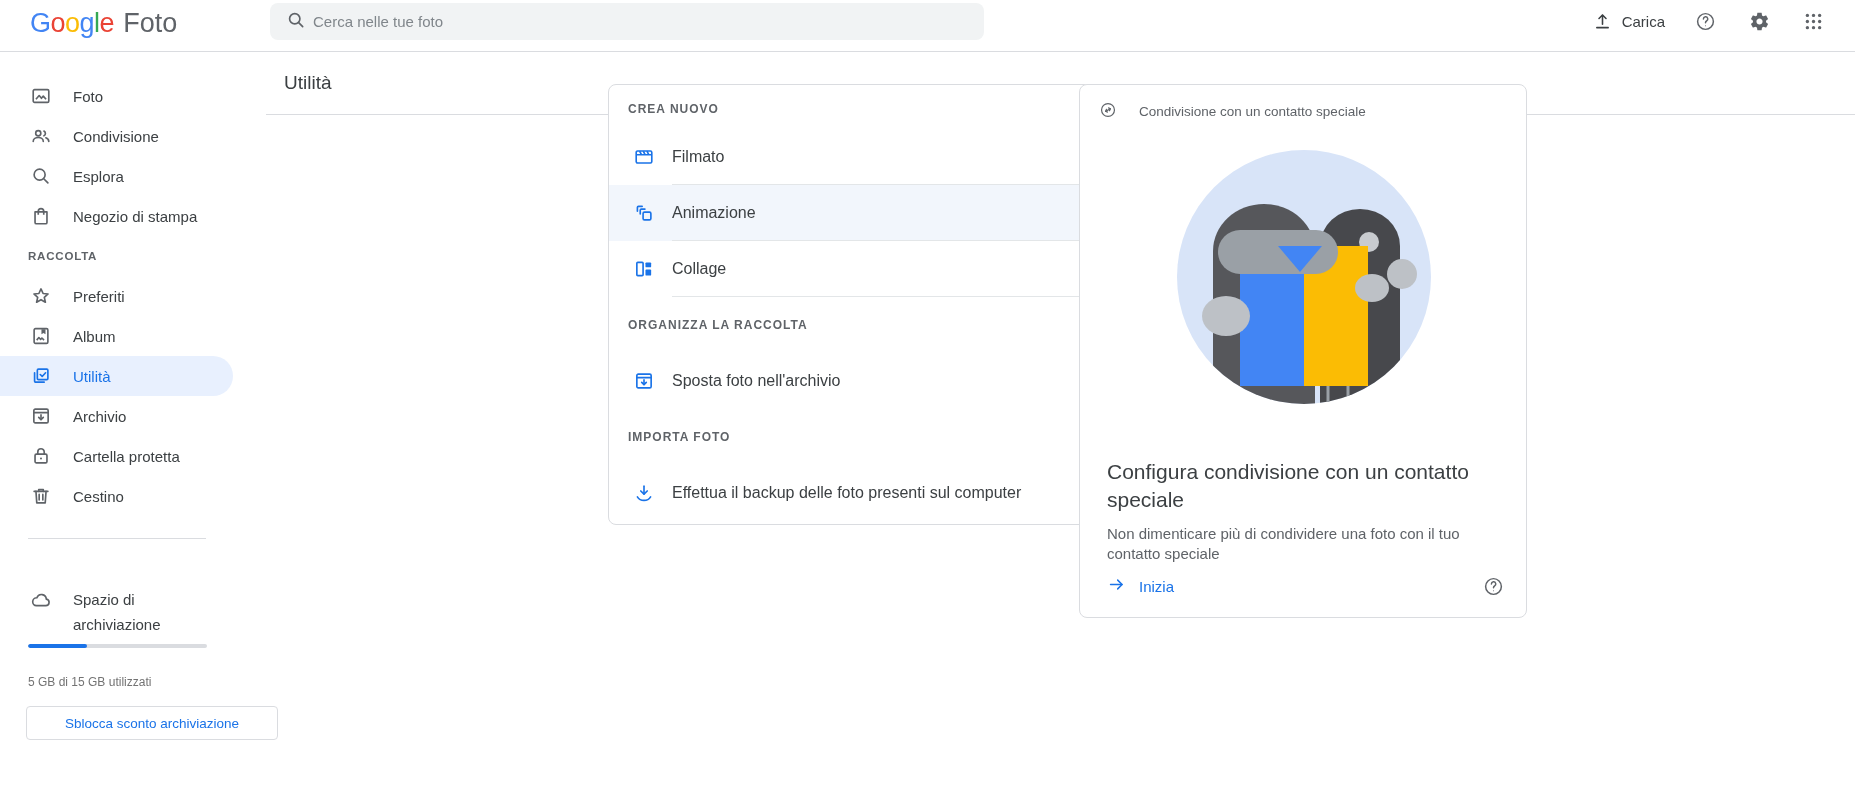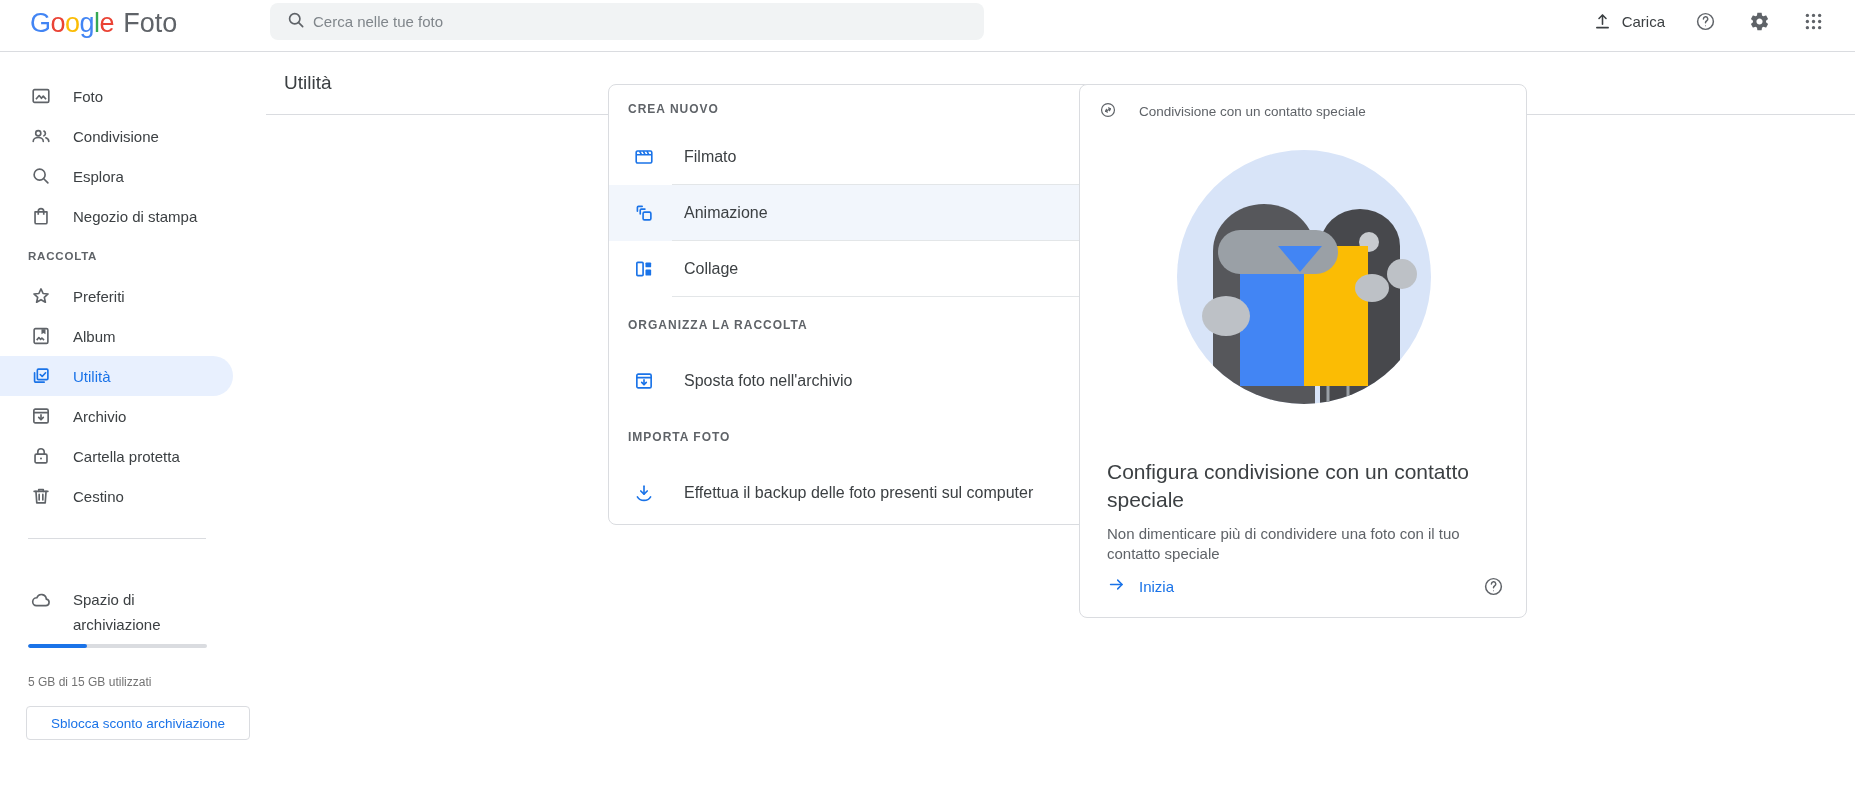--- a/index.html
+++ b/index.html
@@ -34,35 +34,35 @@
   .section-label { height:40px; display:flex; align-items:center; padding-left:28px; font-size:11.5px;
                    font-weight:700; letter-spacing:.8px; color:#5f6368; }
   .side-divider { margin:22px 60px 0 28px; border:none; border-top:1px solid #dadce0; }
   .storage { padding:20px 0 0 30px; }
   .storage-head { display:flex; gap:21px; font-size:15px; line-height:25px; color:#3c4043; font-weight:400;margin-top:28px; }
   .storage-head .nav-icon { width:22px; height:22px; color:#5f6368; margin-top:2px; }
   .storage-label { width:135px; }
   .progress-track { margin:7px 0 0 -2px; width:179px; height:4px; background:#dadce0; border-radius:2px; overflow:hidden; }
   .progress-fill { height:100%; background:#1a73e8; border-radius:2px; }
   .usage-text { margin:27px 0 0 -2px; font-size:12px; color:#737373; }
-  .unlock-btn { margin:17px 0 0 -4px; width:224px; height:34px; background:#fff; border:1px solid #dadce0;
+  .unlock-btn { margin:17px 0 0 -4px; width:252px; height:34px; background:#fff; border:1px solid #dadce0;
                 border-radius:4px; color:#1a73e8; font-family:inherit; font-size:13.5px; font-weight:500; cursor:pointer; }
 
   
   .main { position:absolute; left:266px; top:52px; right:0; bottom:0; }
   .page-head { height:63px; display:flex; align-items:center; padding-left:18px; border-bottom:1px solid #dadce0;
                font-size:19px; color:#3c4043; }
   .card { position:absolute; background:#fff; border:1px solid #dadce0; border-radius:8px; }
 
   
   .utilities-card { left:342px; top:32px; width:484px; height:441px; overflow:hidden; }
   .ucard-header { height:44px; padding:17px 0 0 19px; font-size:12px; font-weight:700; letter-spacing:1px; color:#5f6368; }
   .ucard-subheader { height:56px; display:flex; align-items:center; padding-left:19px; font-size:12px;
                      font-weight:700; letter-spacing:1px; color:#5f6368; }
-  .urow { position:relative; height:56px; display:flex; align-items:center; padding-left:24px; gap:29px;
+  .urow { position:relative; height:56px; display:flex; align-items:center; padding-left:24px; gap:17px;
           font-size:16px; color:#3c4043; cursor:pointer; }
   .urow .uicon { width:22px; height:22px; color:#1a73e8; flex:0 0 auto; }
   .urow.hl { background:#f2f6fc; }
   .urow.div::after { content:""; position:absolute; left:63px; right:0; bottom:0; height:1px; background:#e3e6e8; }
 
   
   .partner-card { left:813px; top:32px; width:448px; height:534px; display:flex; flex-direction:column; overflow:hidden; }
   .pcard-head { display:flex; align-items:center; gap:22px; padding:16px 0 0 19px; color:#5f6368; font-size:13.5px; }
   .pcard-head svg { width:18px; height:18px; flex:0 0 auto; }
   .pillus { margin-top:6px; display:block; }

